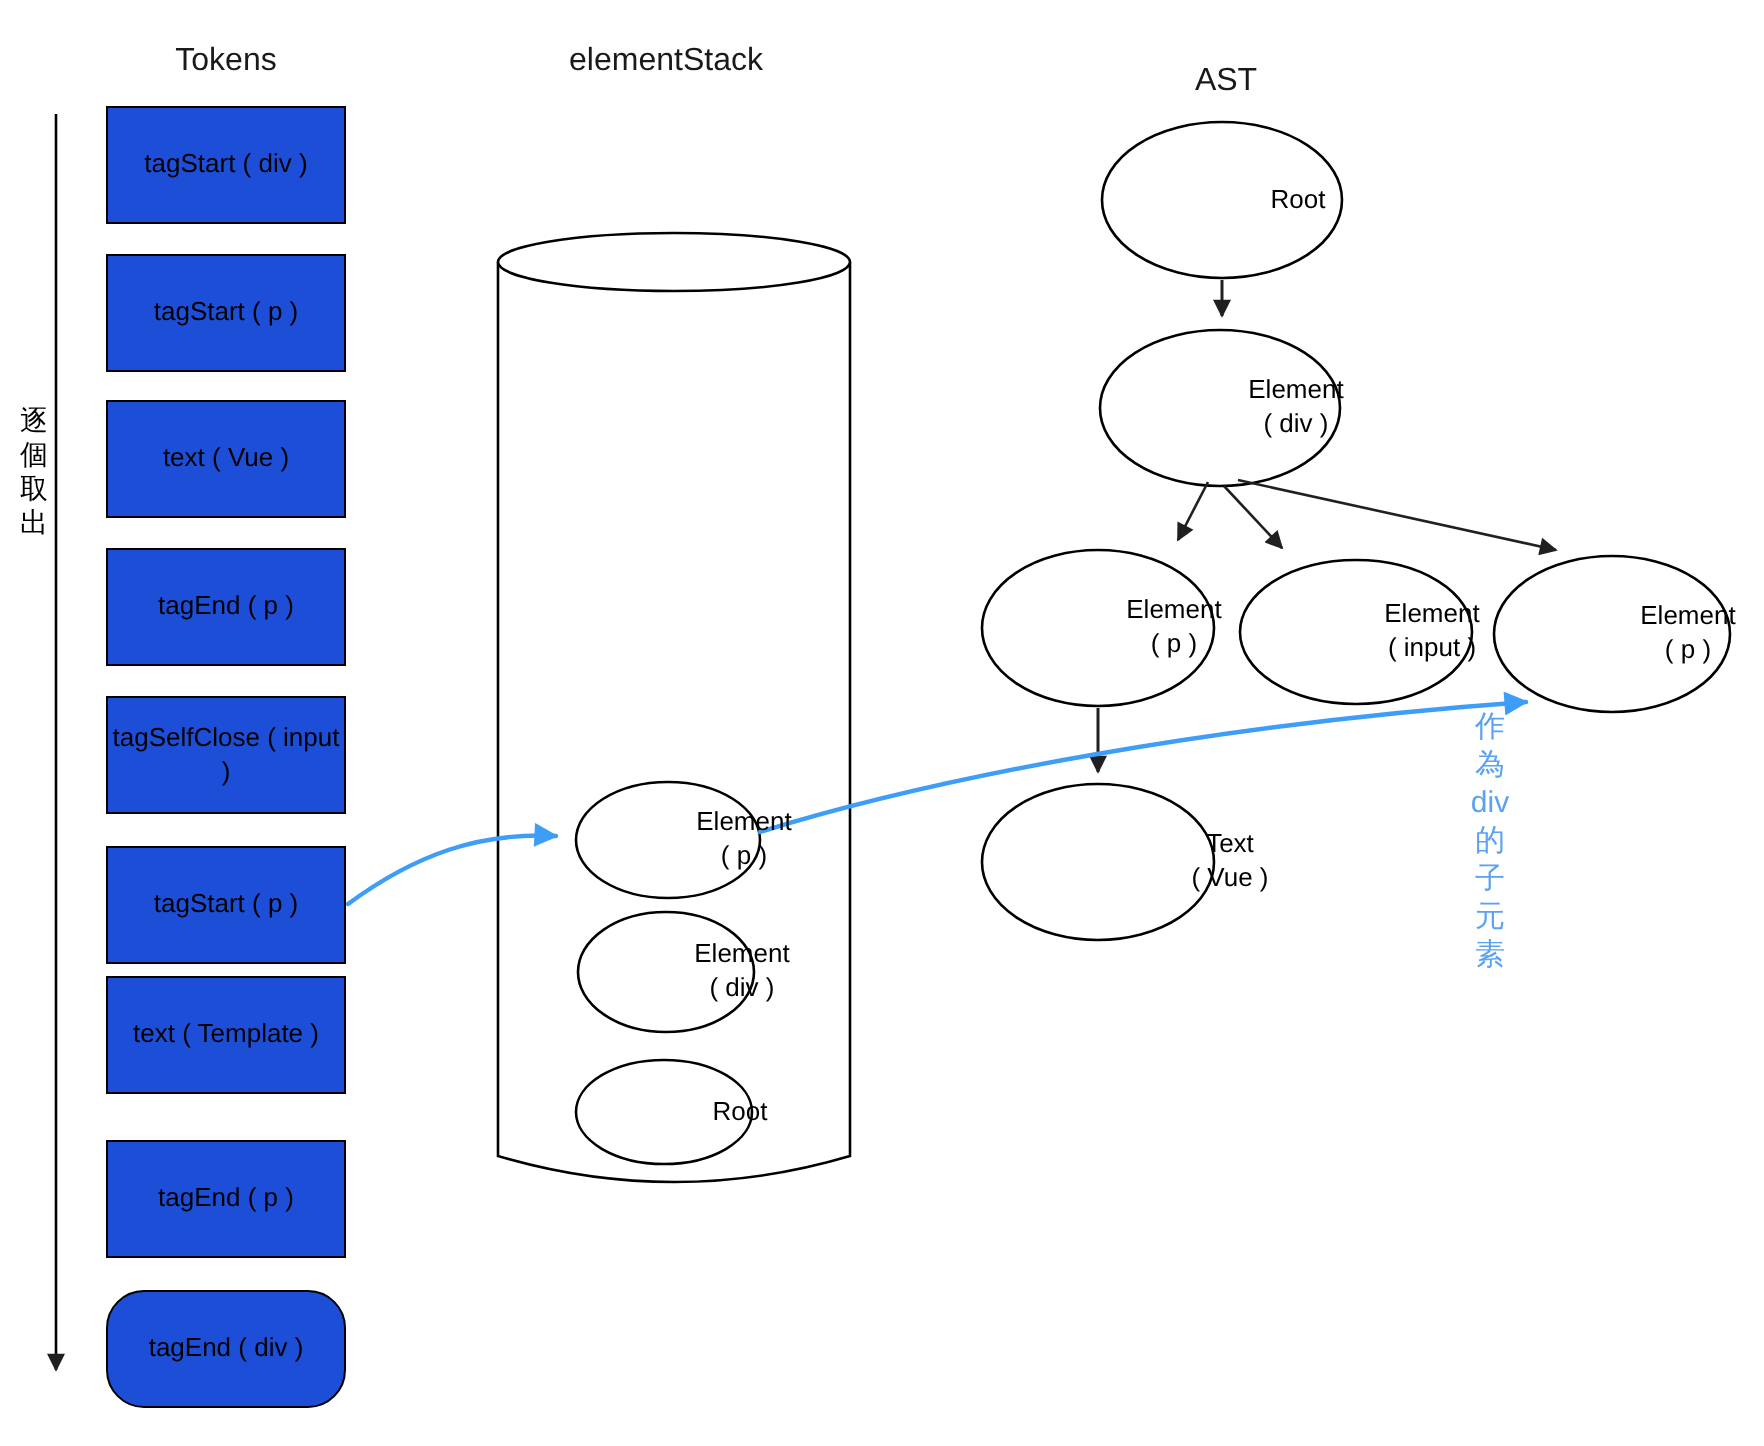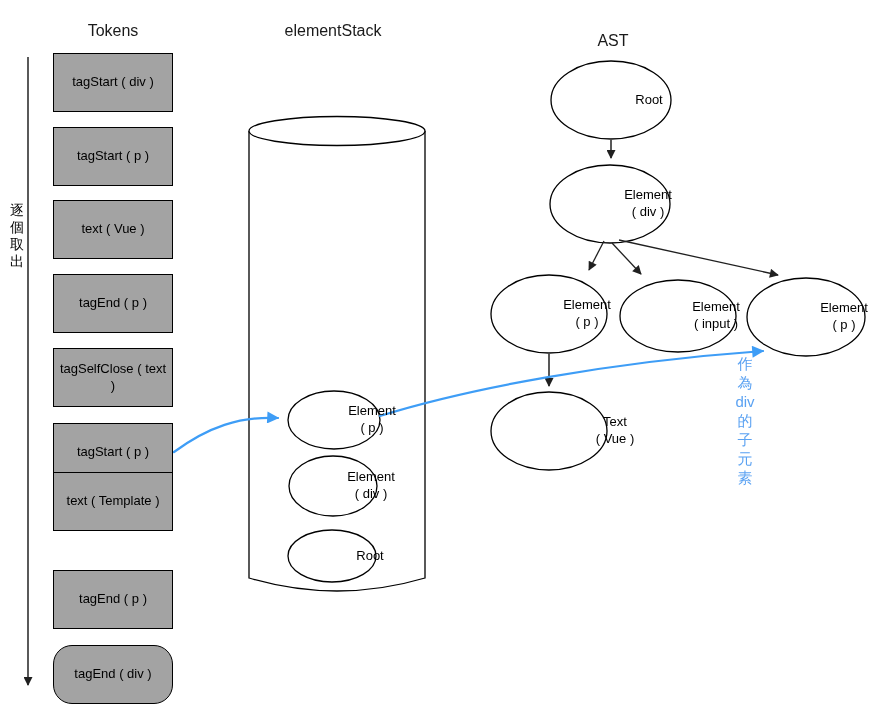--- a/index.html
+++ b/index.html
@@ -15,21 +15,21 @@
   .col-title{
     position:absolute;
     font-size:16px;
     text-align:center;
     color:#1a1a1a;
   }
   .token-box{
     position:absolute;
     left:53px;width:120px;height:59px;
     border:1px solid #000;
-    background:#a3a3a3;
+    background:#1d4ed8;
     box-sizing:border-box;
     display:flex;align-items:center;justify-content:center;
     text-align:center;
     font-size:13px;
     line-height:1.25;
     padding:2px;
   }
   .node-label{
     position:absolute;
     display:flex;align-items:center;justify-content:center;
@@ -105,23 +105,23 @@
 
   <div class="vert-label flow-label">逐
 個
 取
 出</div>
 
   <div class="token-box" style="top:53px;">tagStart ( div )</div>
   <div class="token-box" style="top:127px;">tagStart ( p )</div>
   <div class="token-box" style="top:200px;">text ( Vue )</div>
   <div class="token-box" style="top:274px;">tagEnd ( p )</div>
-  <div class="token-box" style="top:348px;">tagSelfClose ( text )</div>
+  <div class="token-box" style="top:348px;">tagSelfClose ( input )</div>
   <div class="token-box" style="top:423px;">tagStart ( p )</div>
-  <div class="token-box" style="top:472px;text-align:right;">text ( Template )</div>
+  <div class="token-box" style="top:488px;text-align:right;">text ( Template )</div>
   <div class="token-box" style="top:570px;">tagEnd ( p )</div>
   <div class="token-box" style="top:645px;border-radius:19px;">tagEnd ( div )</div>
 
   <div class="node-label" style="left:288px;top:398px;width:92px;height:44px;">Element
 ( p )</div>
   <div class="node-label" style="left:289px;top:464px;width:88px;height:44px;">Element
 ( div )</div>
   <div class="node-label" style="left:288px;top:543px;width:88px;height:26px;">Root</div>
 
   <div class="node-label" style="left:551px;top:87px;width:120px;height:26px;">Root</div>

